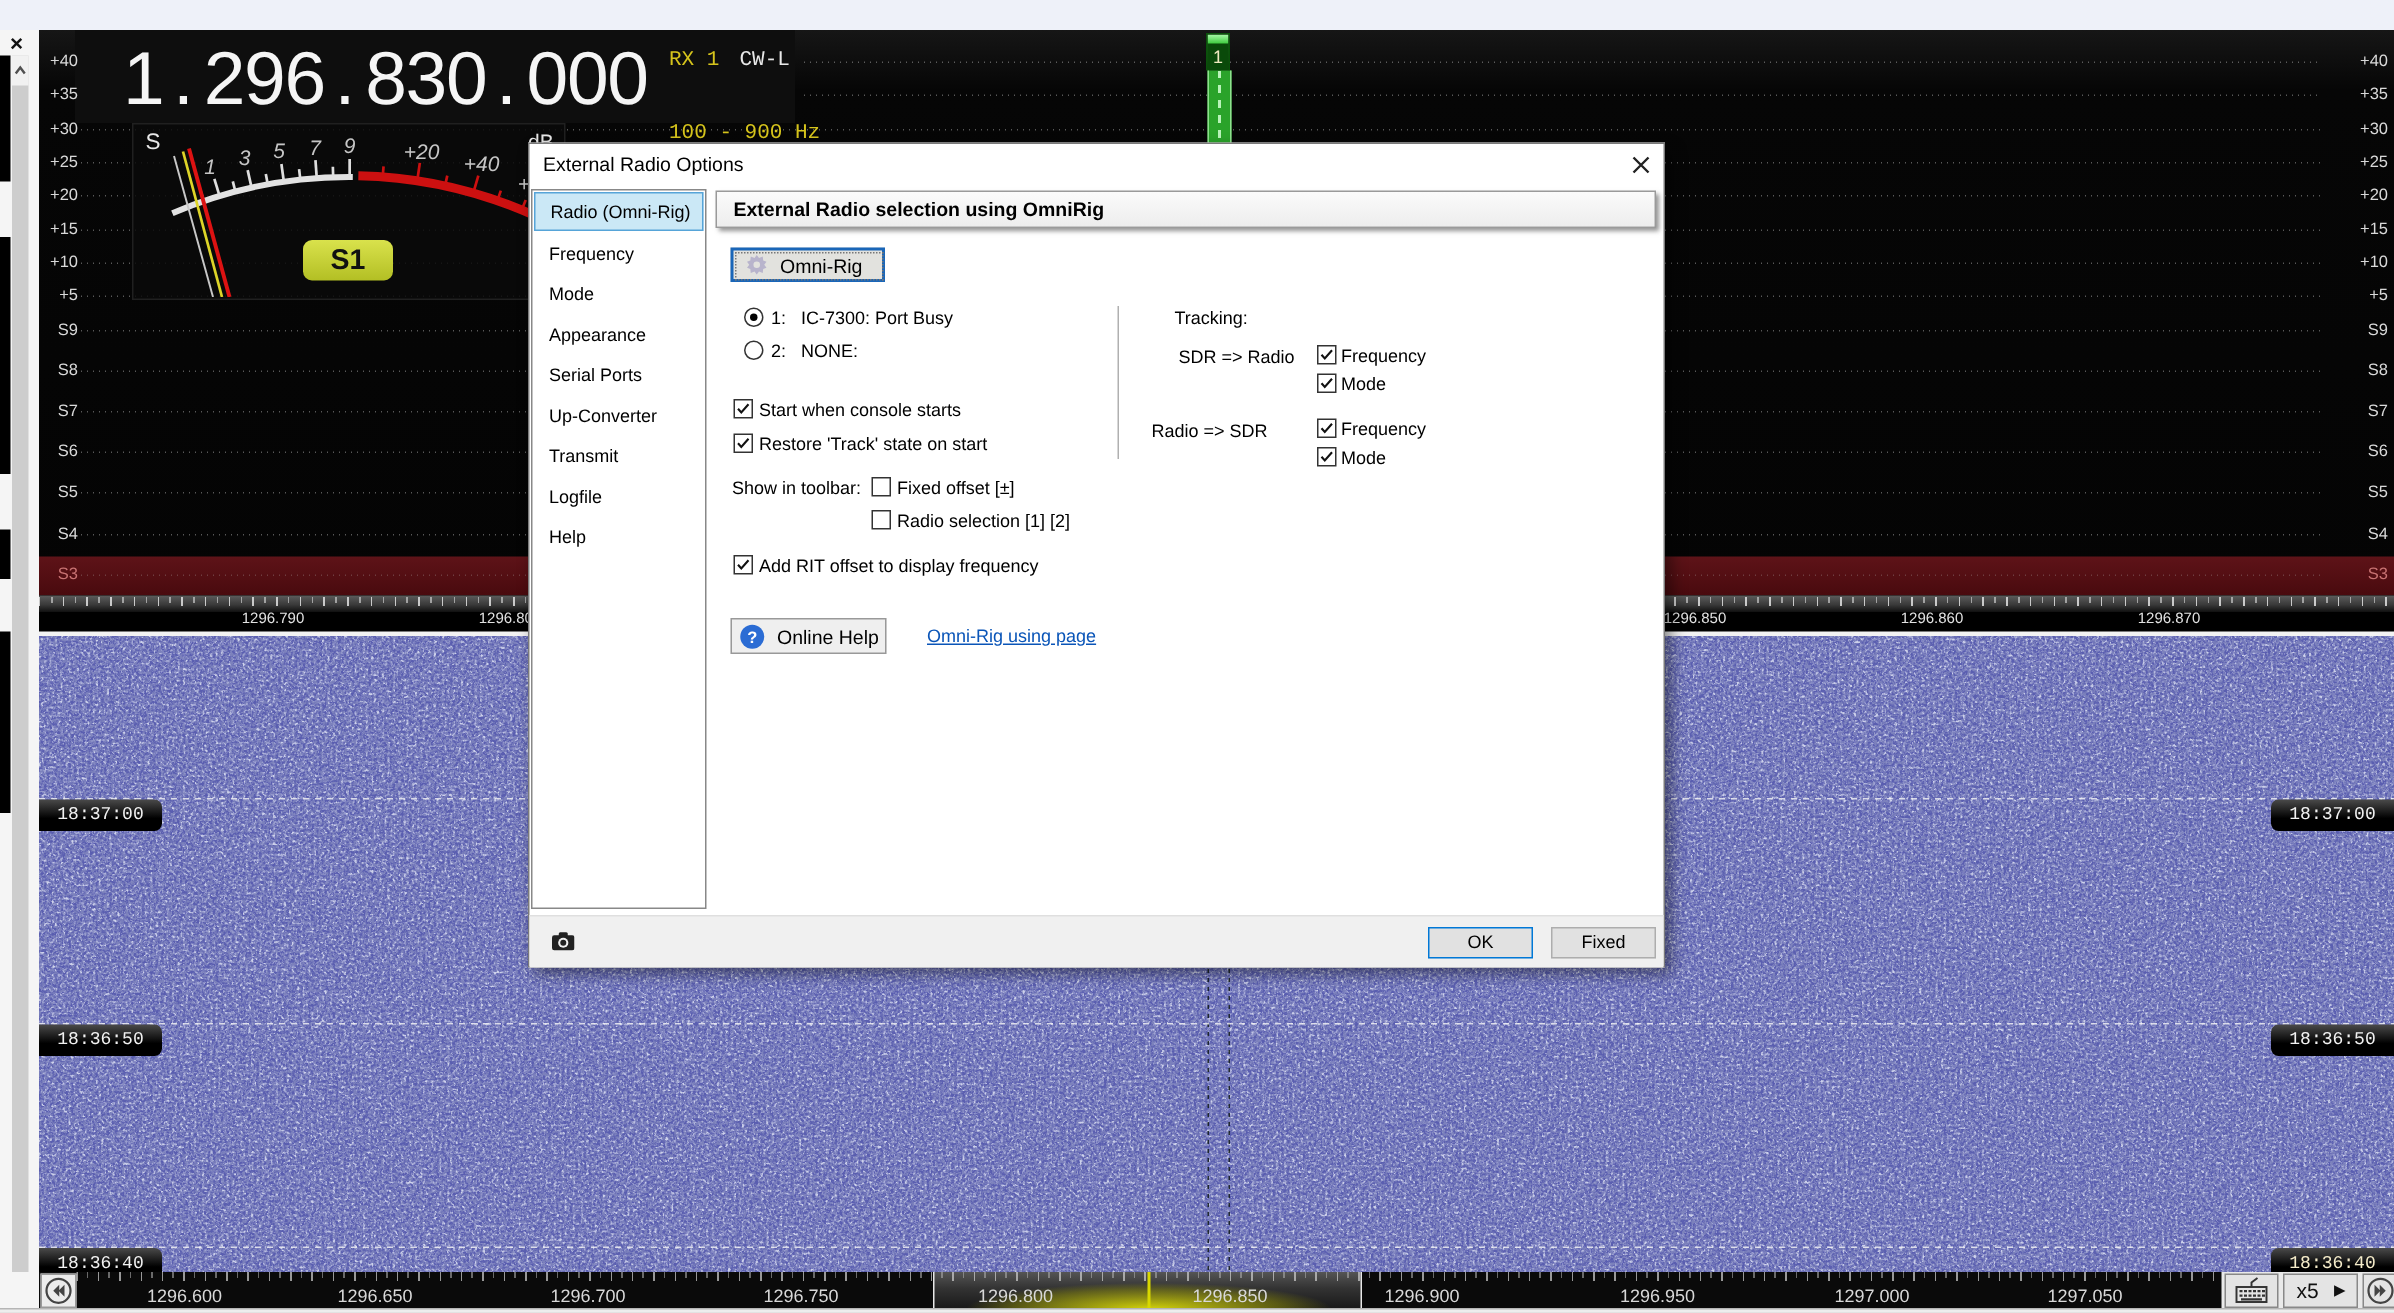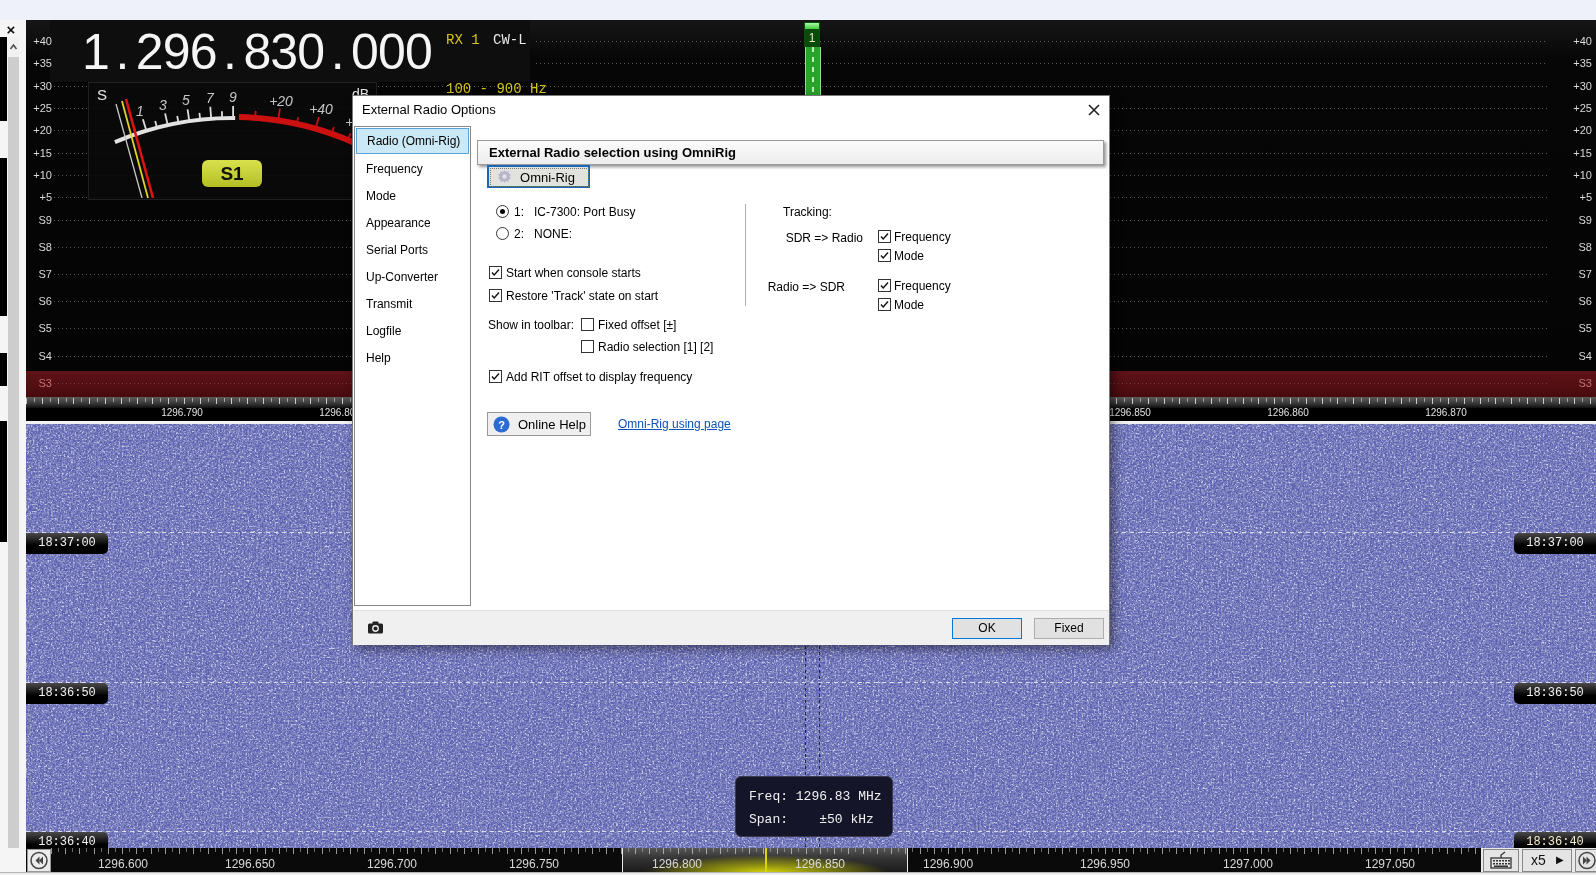--- a/index.html
+++ b/index.html
@@ -181,24 +181,20 @@
     <div class="abs" style="left:0;top:258px;width:1570px;height:1px;background-image:repeating-linear-gradient(90deg,rgba(245,245,245,0.8) 0 4px,transparent 4px 8px);"></div>
     <div class="abs" style="left:0;top:407px;width:1570px;height:1px;background-image:repeating-linear-gradient(90deg,rgba(245,245,245,0.8) 0 4px,transparent 4px 8px);"></div>
 
     <div class="abs mono" style="left:0;top:109px;width:82px;height:21px;border-radius:0 5px 5px 0;background:linear-gradient(#4a4a4a,#000 60%);color:#f2f2f2;font-size:12px;text-align:center;line-height:21px;">18:37:00</div>
     <div class="abs mono" style="left:0;top:259px;width:82px;height:21px;border-radius:0 5px 5px 0;background:linear-gradient(#4a4a4a,#000 60%);color:#f2f2f2;font-size:12px;text-align:center;line-height:21px;">18:36:50</div>
     <div class="abs mono" style="left:0;top:408px;width:82px;height:21px;border-radius:0 5px 5px 0;background:linear-gradient(#4a4a4a,#000 60%);color:#f2f2f2;font-size:12px;text-align:center;line-height:21px;">18:36:40</div>
     <div class="abs mono" style="left:1488px;top:109px;width:82px;height:21px;border-radius:5px 0 0 5px;background:linear-gradient(#4a4a4a,#000 60%);color:#f2f2f2;font-size:12px;text-align:center;line-height:21px;">18:37:00</div>
     <div class="abs mono" style="left:1488px;top:259px;width:82px;height:21px;border-radius:5px 0 0 5px;background:linear-gradient(#4a4a4a,#000 60%);color:#f2f2f2;font-size:12px;text-align:center;line-height:21px;">18:36:50</div>
     <div class="abs mono" style="left:1488px;top:408px;width:82px;height:21px;border-radius:5px 0 0 5px;background:linear-gradient(#4a4a4a,#000 60%);color:#f5ecca;font-size:12px;text-align:center;line-height:21px;">18:36:40</div>
 
-    <div class="abs mono" style="left:709px;top:352px;width:156px;height:59px;border-radius:6px;background:#15152a;border:1px solid #3a3a4a;color:#f0f0f0;font-size:13px;white-space:nowrap;">
-      <div class="abs" style="left:13px;top:12px;">Freq: 1296.83 MHz</div>
-      <div class="abs" style="left:13px;top:35px;">Span:&nbsp;&nbsp;&nbsp;&nbsp;±50 kHz</div>
-    </div>
   </div>
 
   <div class="abs" style="left:0;top:848px;width:1596px;height:27px;background:#0a0a0a;">
     <div class="abs" style="left:0;top:24px;width:1596px;height:3px;background:#ededed;border-top:1px solid #b5b5b5;box-sizing:border-box;z-index:5;"></div>
     <div class="abs" style="left:0;top:0;width:26px;height:27px;background:#f5f5f5;"></div>
     <div class="abs" style="left:27px;top:1px;width:24px;height:23px;background:#ececec;border:1px solid #999;box-sizing:border-box;color:#333;">
       <svg width="22" height="21" viewBox="0 0 22 21">
           <circle cx="11" cy="10.5" r="8" fill="none" stroke="#444" stroke-width="1.5"></circle>
           <path d="M11.5 6.5 L7.5 10.5 L11.5 14.5 Z" fill="#444"></path>
           <path d="M15 6.5 L11 10.5 L15 14.5 Z" fill="#444"></path>
@@ -272,21 +268,21 @@
       <div class="abs" style="left:11px;top:35px;line-height:15px;">Frequency</div>
       <div class="abs" style="left:11px;top:62px;line-height:15px;">Mode</div>
       <div class="abs" style="left:11px;top:89px;line-height:15px;">Appearance</div>
       <div class="abs" style="left:11px;top:116px;line-height:15px;">Serial Ports</div>
       <div class="abs" style="left:11px;top:143px;line-height:15px;">Up-Converter</div>
       <div class="abs" style="left:11px;top:170px;line-height:15px;">Transmit</div>
       <div class="abs" style="left:11px;top:197px;line-height:15px;">Logfile</div>
       <div class="abs" style="left:11px;top:224px;line-height:15px;">Help</div>
     </div>
 
-    <div class="abs" style="left:124px;top:44px;width:627px;height:25px;background:linear-gradient(#fbfbfb,#ededed);border:1px solid #9a9a9a;box-sizing:border-box;box-shadow:2px 2px 3px rgba(60,60,60,0.55);">
+    <div class="abs" style="left:124px;top:31px;width:627px;height:25px;background:linear-gradient(#fbfbfb,#ededed);border:1px solid #9a9a9a;box-sizing:border-box;box-shadow:2px 2px 3px rgba(60,60,60,0.55);">
       <div class="abs" style="left:11px;top:4px;font-size:13px;font-weight:bold;">External Radio selection using OmniRig</div>
     </div>
 
     <div class="abs" style="left:134px;top:69px;width:103px;height:23px;background:#e2e2de;border:2px solid #1a66b8;box-sizing:border-box;">
       <div class="abs" style="left:1px;top:1px;width:97px;height:17px;border:1px dotted #777;"></div>
       <svg class="abs" style="left:8px;top:2px;" width="15" height="15" viewBox="0 0 15 15">
           <path d="M7.5 1 L9 3 L11.5 2 L11.8 4.6 L14 5.5 L12.5 7.5 L14 9.5 L11.8 10.4 L11.5 13 L9 12 L7.5 14 L6 12 L3.5 13 L3.2 10.4 L1 9.5 L2.5 7.5 L1 5.5 L3.2 4.6 L3.5 2 L6 3 Z" fill="#b8b4cc"></path>
           <circle cx="7.5" cy="7.5" r="2.2" fill="#e2e2de"></circle>
         </svg>
       <div class="abs" style="left:18px;top:3px;width:81px;text-align:center;font-size:13px;">Omni-Rig</div>

